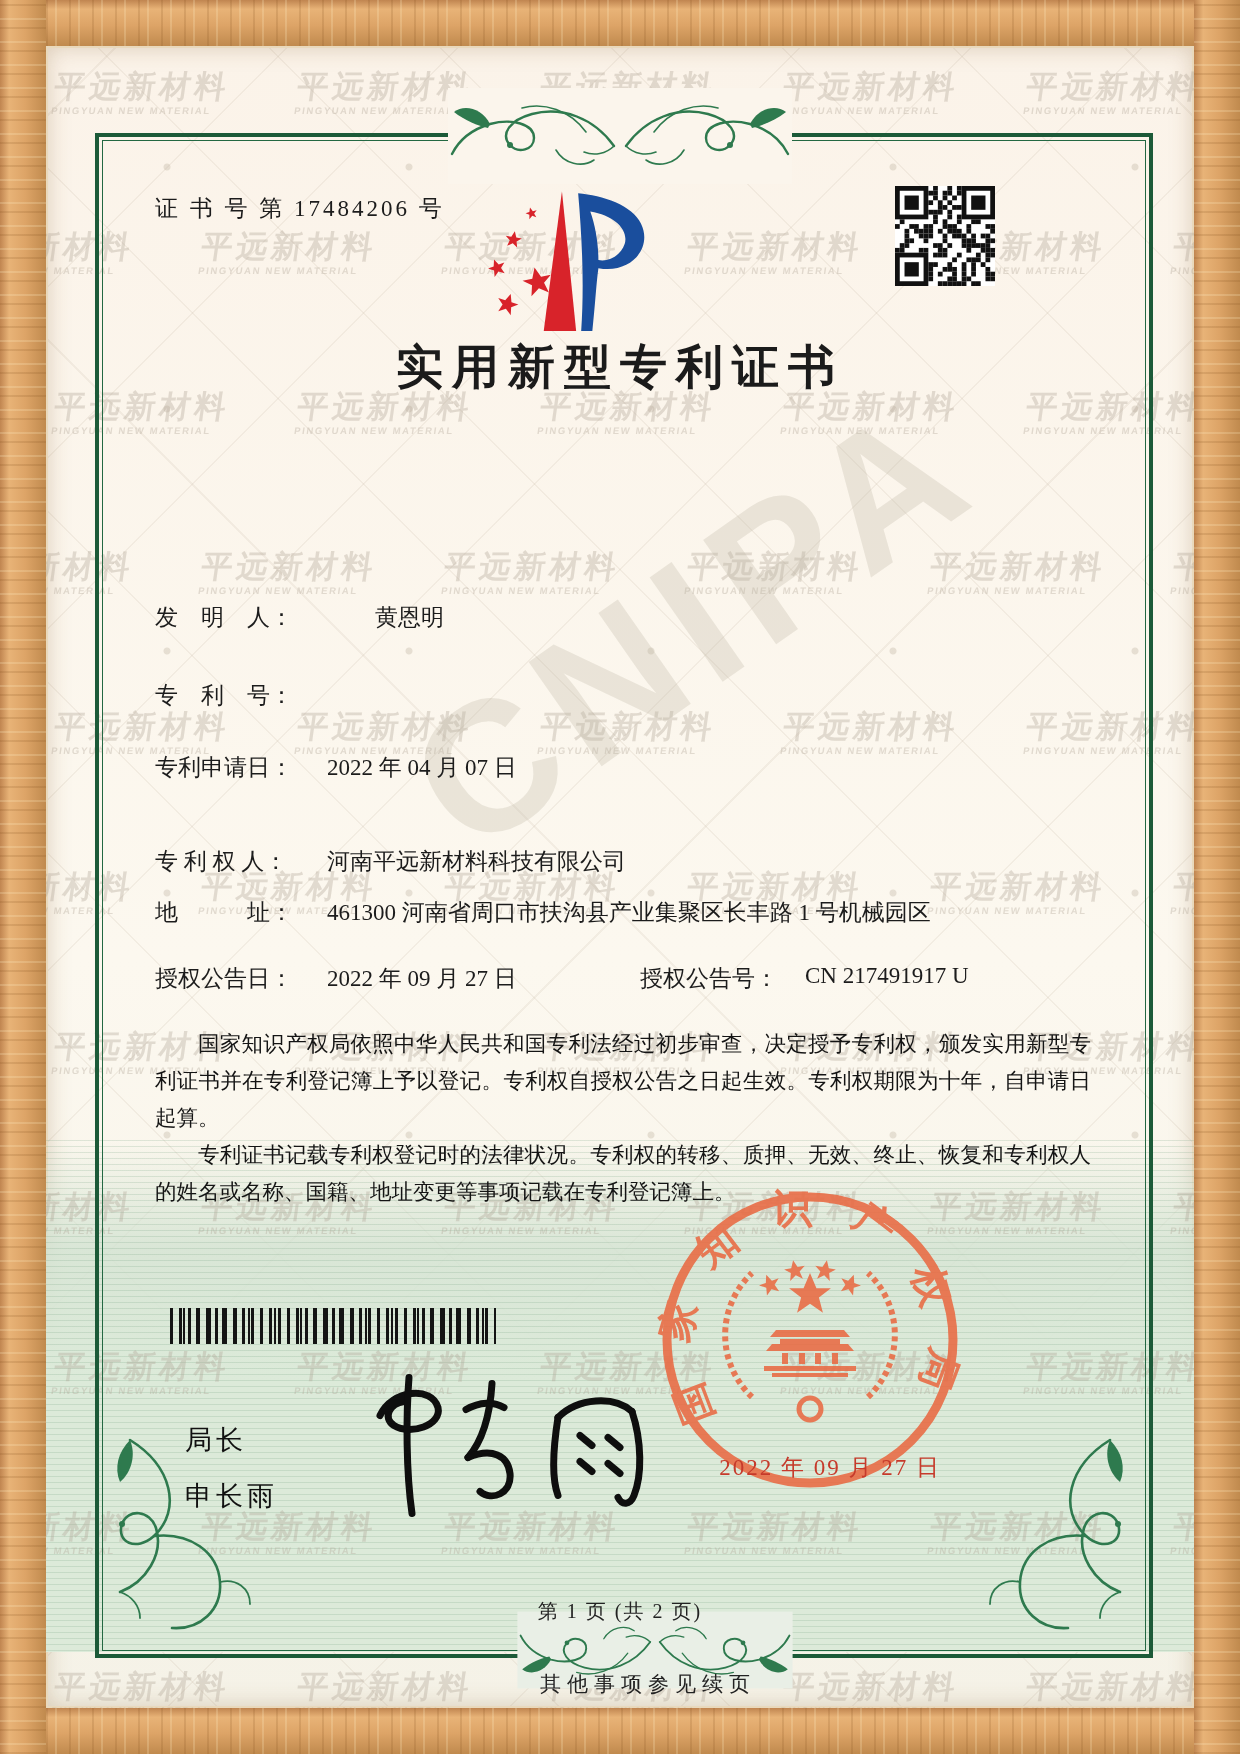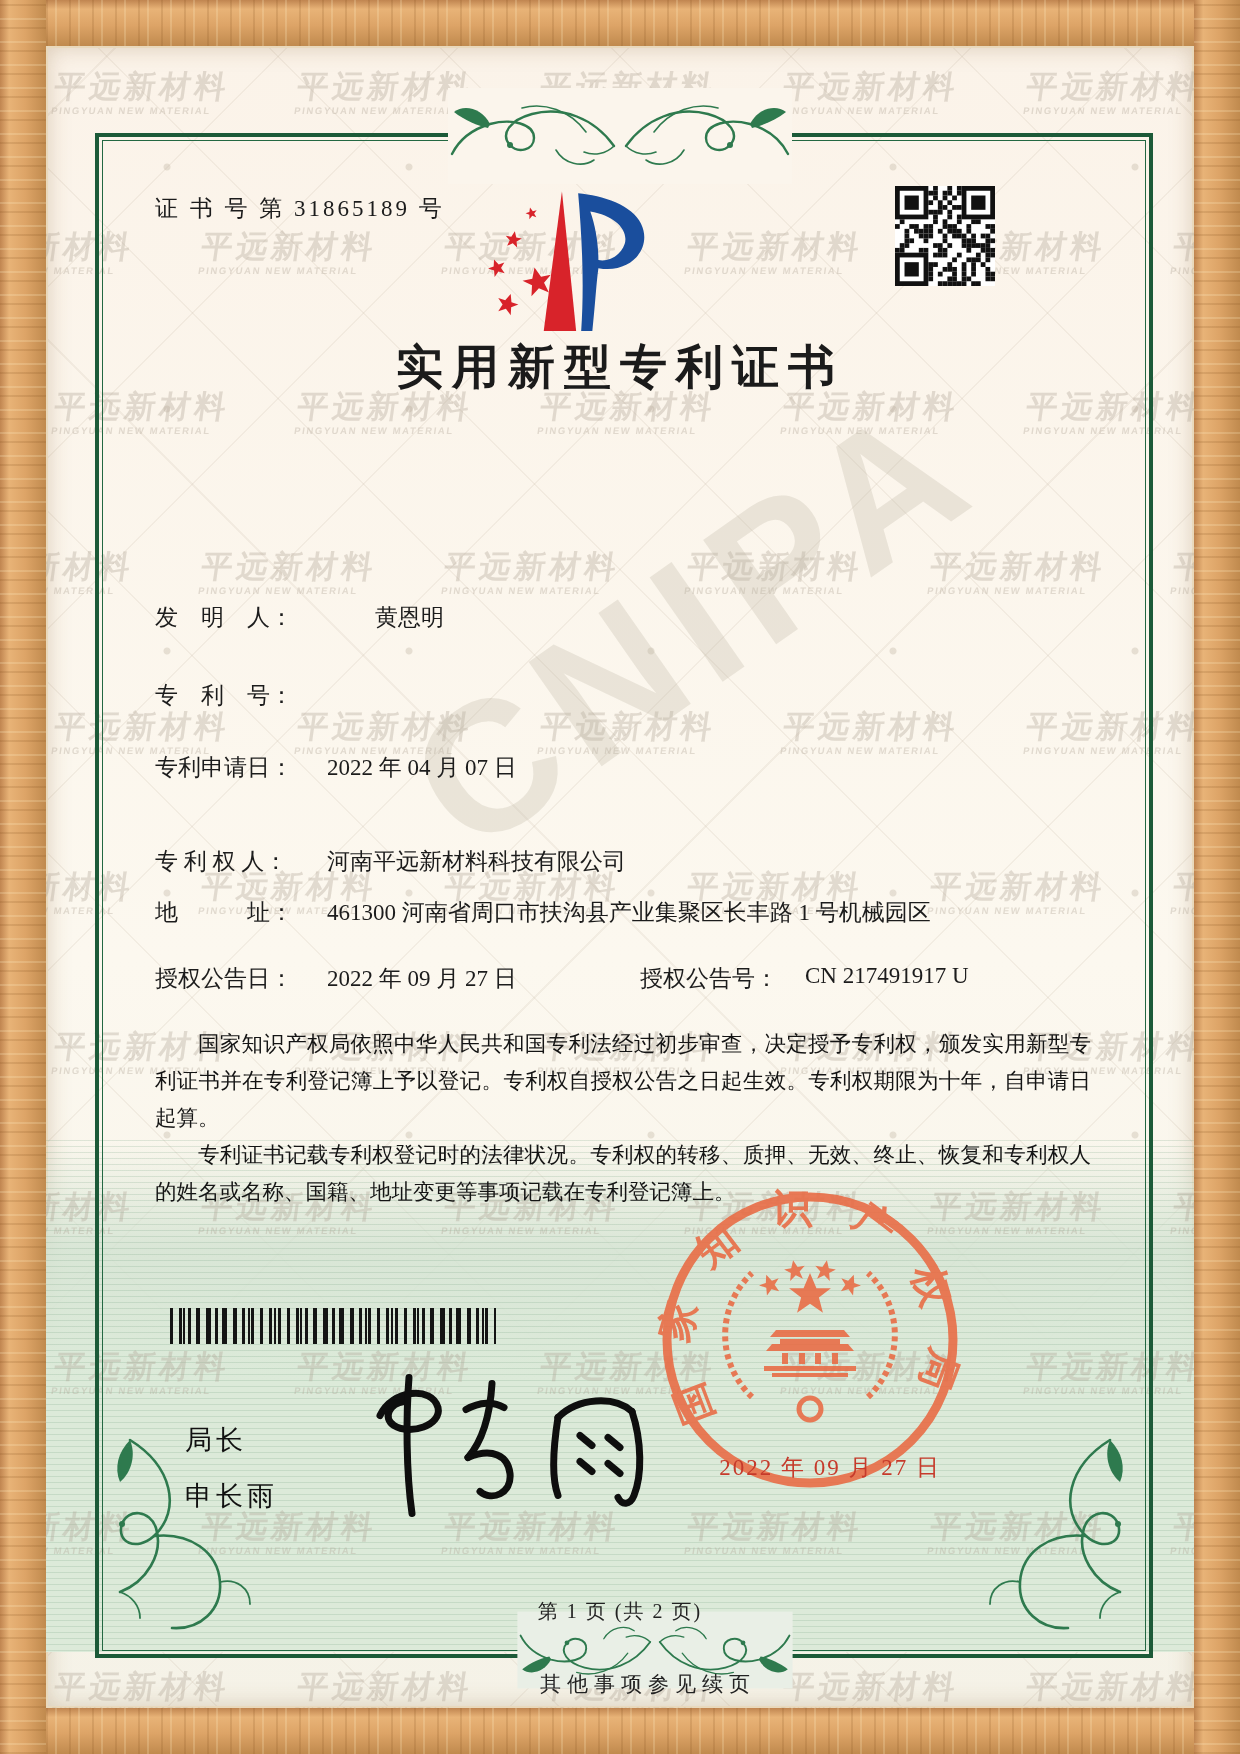--- a/index.html
+++ b/index.html
@@ -408,21 +408,21 @@
     </div>
     <svg class="orn-corner oc-left">
         <use href="#cornerOrn"></use>
       </svg>
     <svg class="orn-corner oc-right">
         <use href="#cornerOrn"></use>
       </svg>
 
     <div class="content">
 
-      <div class="cert-no">证 书 号 第 31865189 号</div>
+      <div class="cert-no">证 书 号 第 17484206 号</div>
 
       <div class="qr">
         <svg viewBox="0 0 84 84" width="100" height="100">
           <rect x="0" y="0" width="84" height="84" fill="#ffffff"></rect>
           <g fill="#111">
             <rect x="0" y="0" width="28" height="28"></rect>
               <rect x="4" y="4" width="20" height="20" fill="#fff"></rect>
               <rect x="8" y="8" width="12" height="12"></rect>
             <rect x="56" y="0" width="28" height="28"></rect>
               <rect x="60" y="4" width="20" height="20" fill="#fff"></rect>

